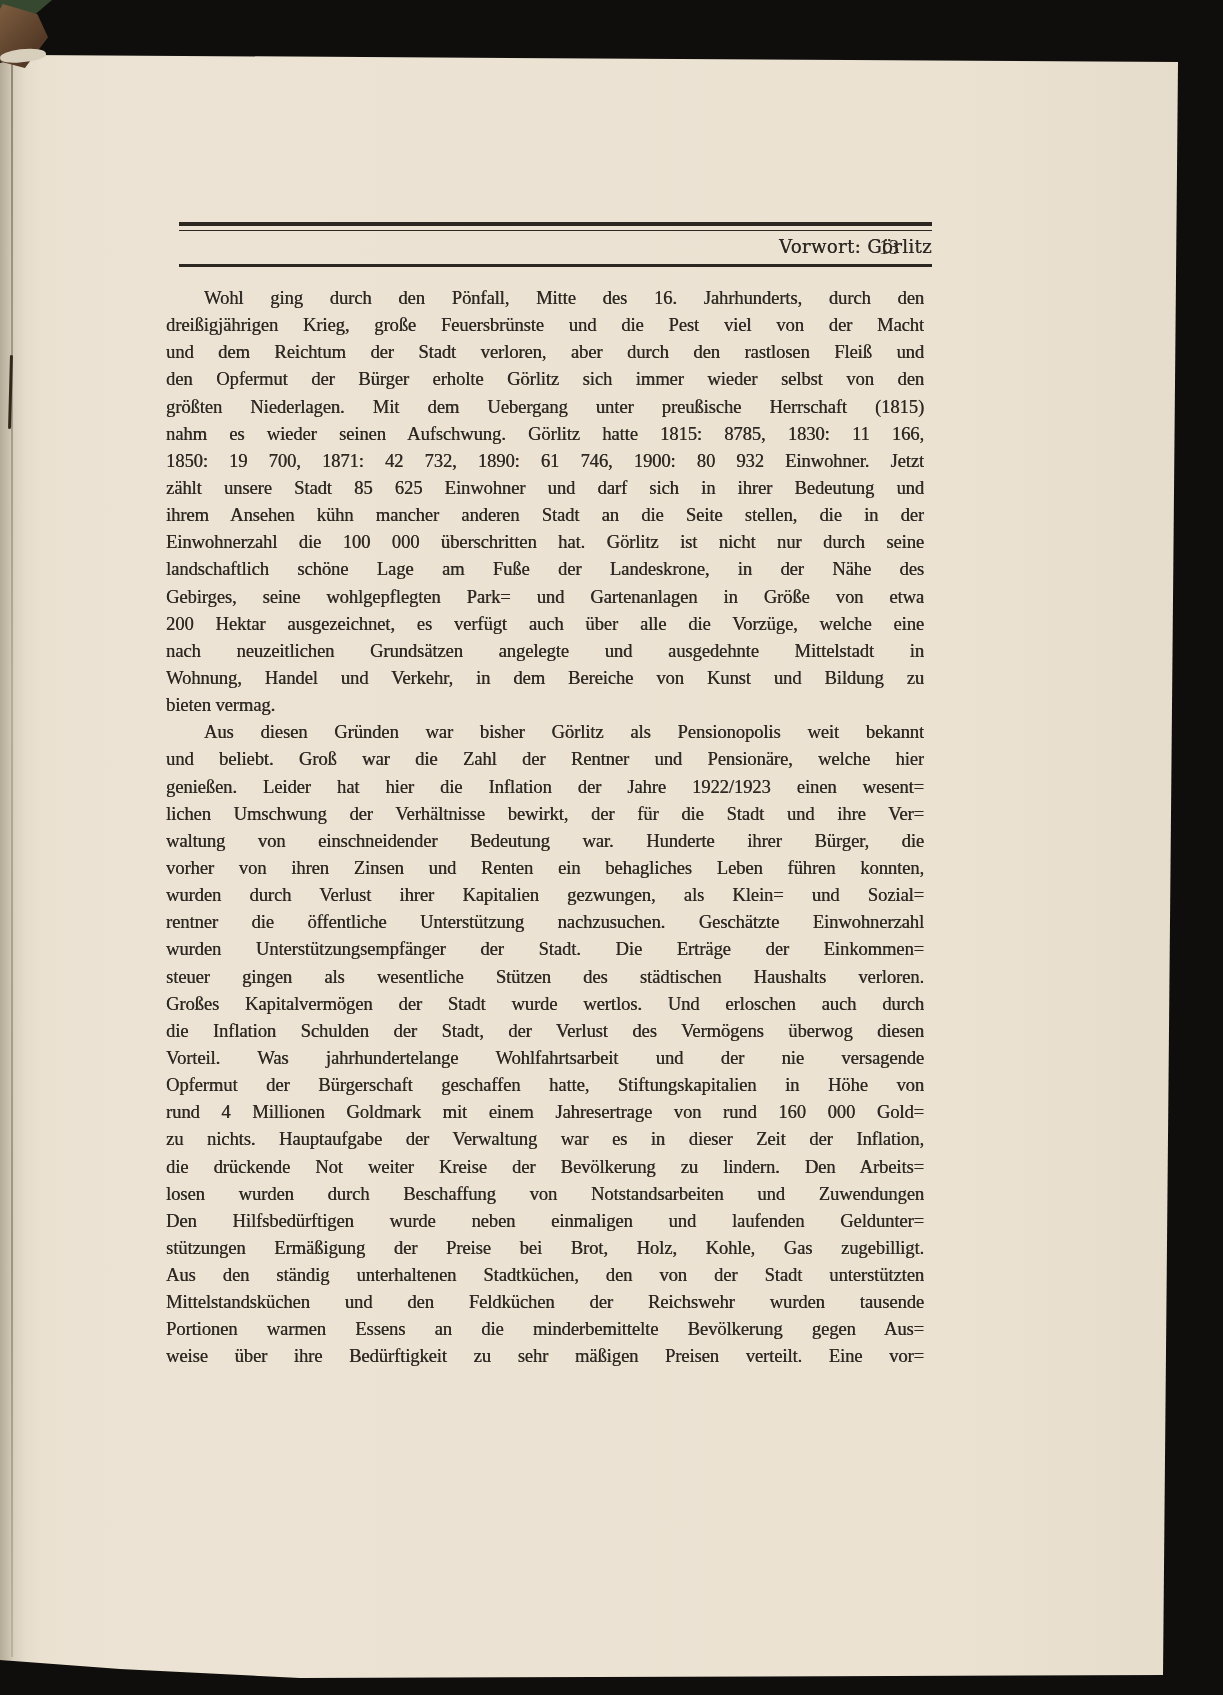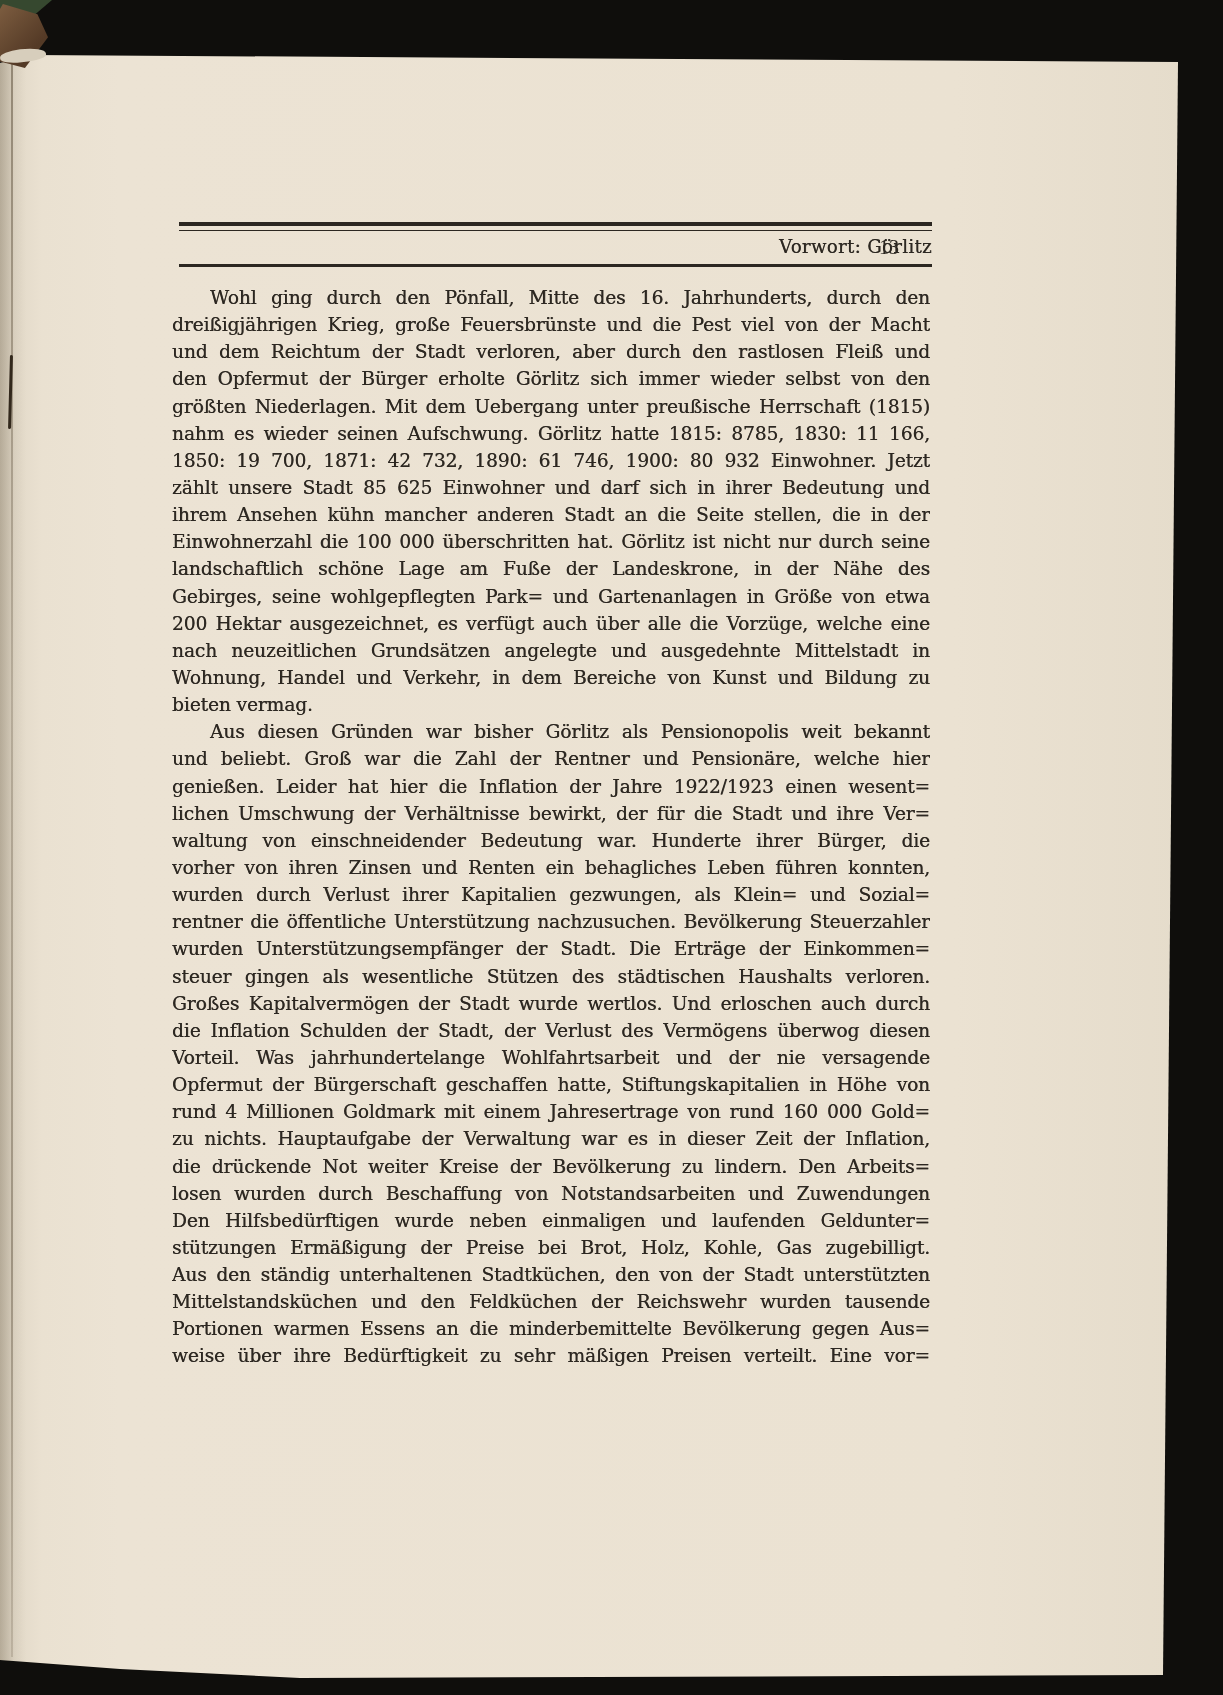--- a/index.html
+++ b/index.html
@@ -33,24 +33,25 @@
     position:absolute;left:0;width:100%;text-align:right;
     font-size:18px;color:#2c2721;letter-spacing:.4px;
     text-shadow:.35px 0 0 rgba(44,39,33,.8);
   }
   .page-number{
     position:absolute;right:33px;top:0;font-size:20px;color:#2c2721;
     font-family:"Liberation Serif","DejaVu Serif",serif;
   }
   
   .text{
-    position:absolute;left:172px;top:229px;width:758px;
+    position:absolute;left:166px;top:229px;width:758px;
     font-size:18.6px;line-height:27.15px;color:#2c2721;
     text-shadow:.35px 0 0 rgba(44,39,33,.8);
     letter-spacing:-0.1px;
+    font-family:Liberation Serif, serif;
   }
   .line{text-align:justify;text-align-last:justify;max-height:27.15px;overflow:hidden;}
   .line.nojust{text-align:center;text-align-last:left;}
   .line.indent{text-indent:38px;}
   
   .cover-green{position:absolute;left:0;top:0;width:52px;height:38px;background:#36482f;
     clip-path:polygon(0 0,100% 0,42% 68%,0 100%);}
   .cover-brown{position:absolute;left:0;top:4px;width:48px;height:64px;
     background:linear-gradient(135deg,#7d5d40,#543a26 70%);
     clip-path:polygon(6% 0,78% 16%,100% 52%,52% 100%,0 90%,0 8%);}
@@ -90,21 +91,21 @@
       <div class="line">nach neuzeitlichen Grundsätzen angelegte und ausgedehnte Mittelstadt in</div>
       <div class="line">Wohnung, Handel und Verkehr, in dem Bereiche von Kunst und Bildung zu</div>
       <div class="line nojust">bieten vermag.</div>
       <div class="line indent">Aus diesen Gründen war bisher Görlitz als Pensionopolis weit bekannt</div>
       <div class="line">und beliebt.  Groß war die Zahl der Rentner und Pensionäre, welche hier</div>
       <div class="line">genießen.  Leider hat hier die Inflation der Jahre 1922/1923 einen wesent=</div>
       <div class="line">lichen Umschwung der Verhältnisse bewirkt, der für die Stadt und ihre Ver=</div>
       <div class="line">waltung von einschneidender Bedeutung war.  Hunderte ihrer Bürger, die</div>
       <div class="line">vorher von ihren Zinsen und Renten ein behagliches Leben führen konnten,</div>
       <div class="line">wurden durch Verlust ihrer Kapitalien gezwungen, als Klein= und Sozial=</div>
-      <div class="line">rentner die öffentliche Unterstützung nachzusuchen.  Bevölkerung Steuerzahler</div>
+      <div class="line">rentner die öffentliche Unterstützung nachzusuchen.  Geschätzte Einwohnerzahl</div>
       <div class="line">wurden Unterstützungsempfänger der Stadt.  Die Erträge der Einkommen=</div>
       <div class="line">steuer gingen als wesentliche Stützen des städtischen Haushalts verloren.</div>
       <div class="line">Großes Kapitalvermögen der Stadt wurde wertlos.  Und erloschen auch durch</div>
       <div class="line">die Inflation Schulden der Stadt, der Verlust des Vermögens überwog diesen</div>
       <div class="line">Vorteil.  Was jahrhundertelange Wohlfahrtsarbeit und der nie versagende</div>
       <div class="line">Opfermut der Bürgerschaft geschaffen hatte, Stiftungskapitalien in Höhe von</div>
       <div class="line">rund 4 Millionen Goldmark mit einem Jahresertrage von rund 160 000 Gold=</div>
       <div class="line">zu nichts.  Hauptaufgabe der Verwaltung war es in dieser Zeit der Inflation,</div>
       <div class="line">die drückende Not weiter Kreise der Bevölkerung zu lindern.  Den Arbeits=</div>
       <div class="line">losen wurden durch Beschaffung von Notstandsarbeiten und Zuwendungen</div>

